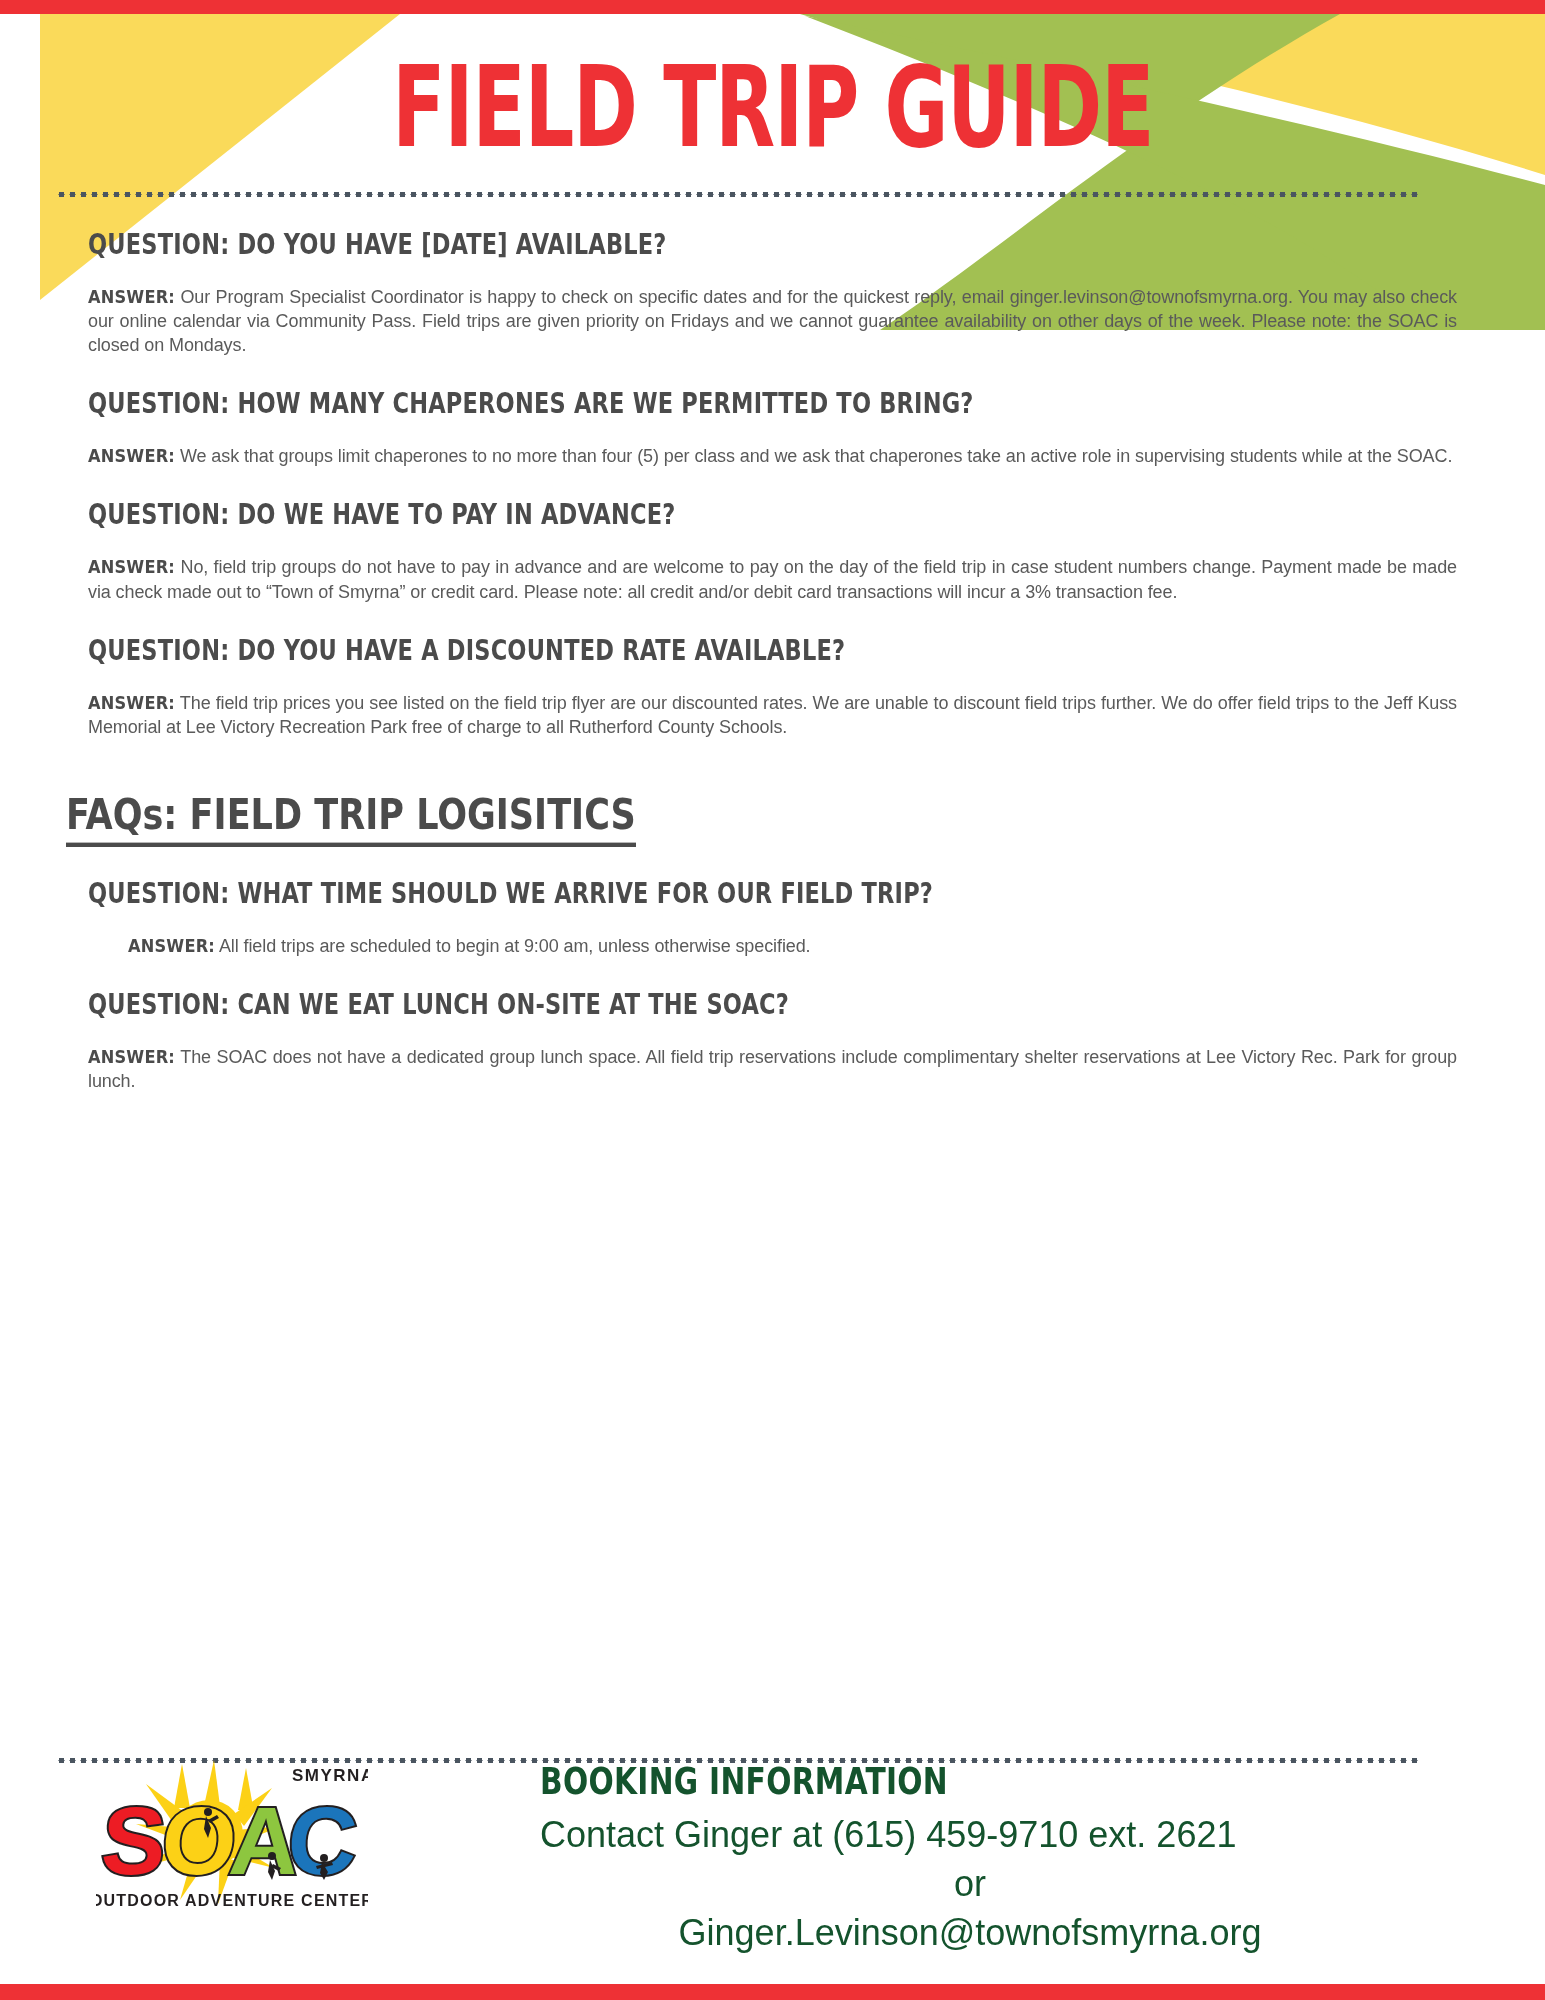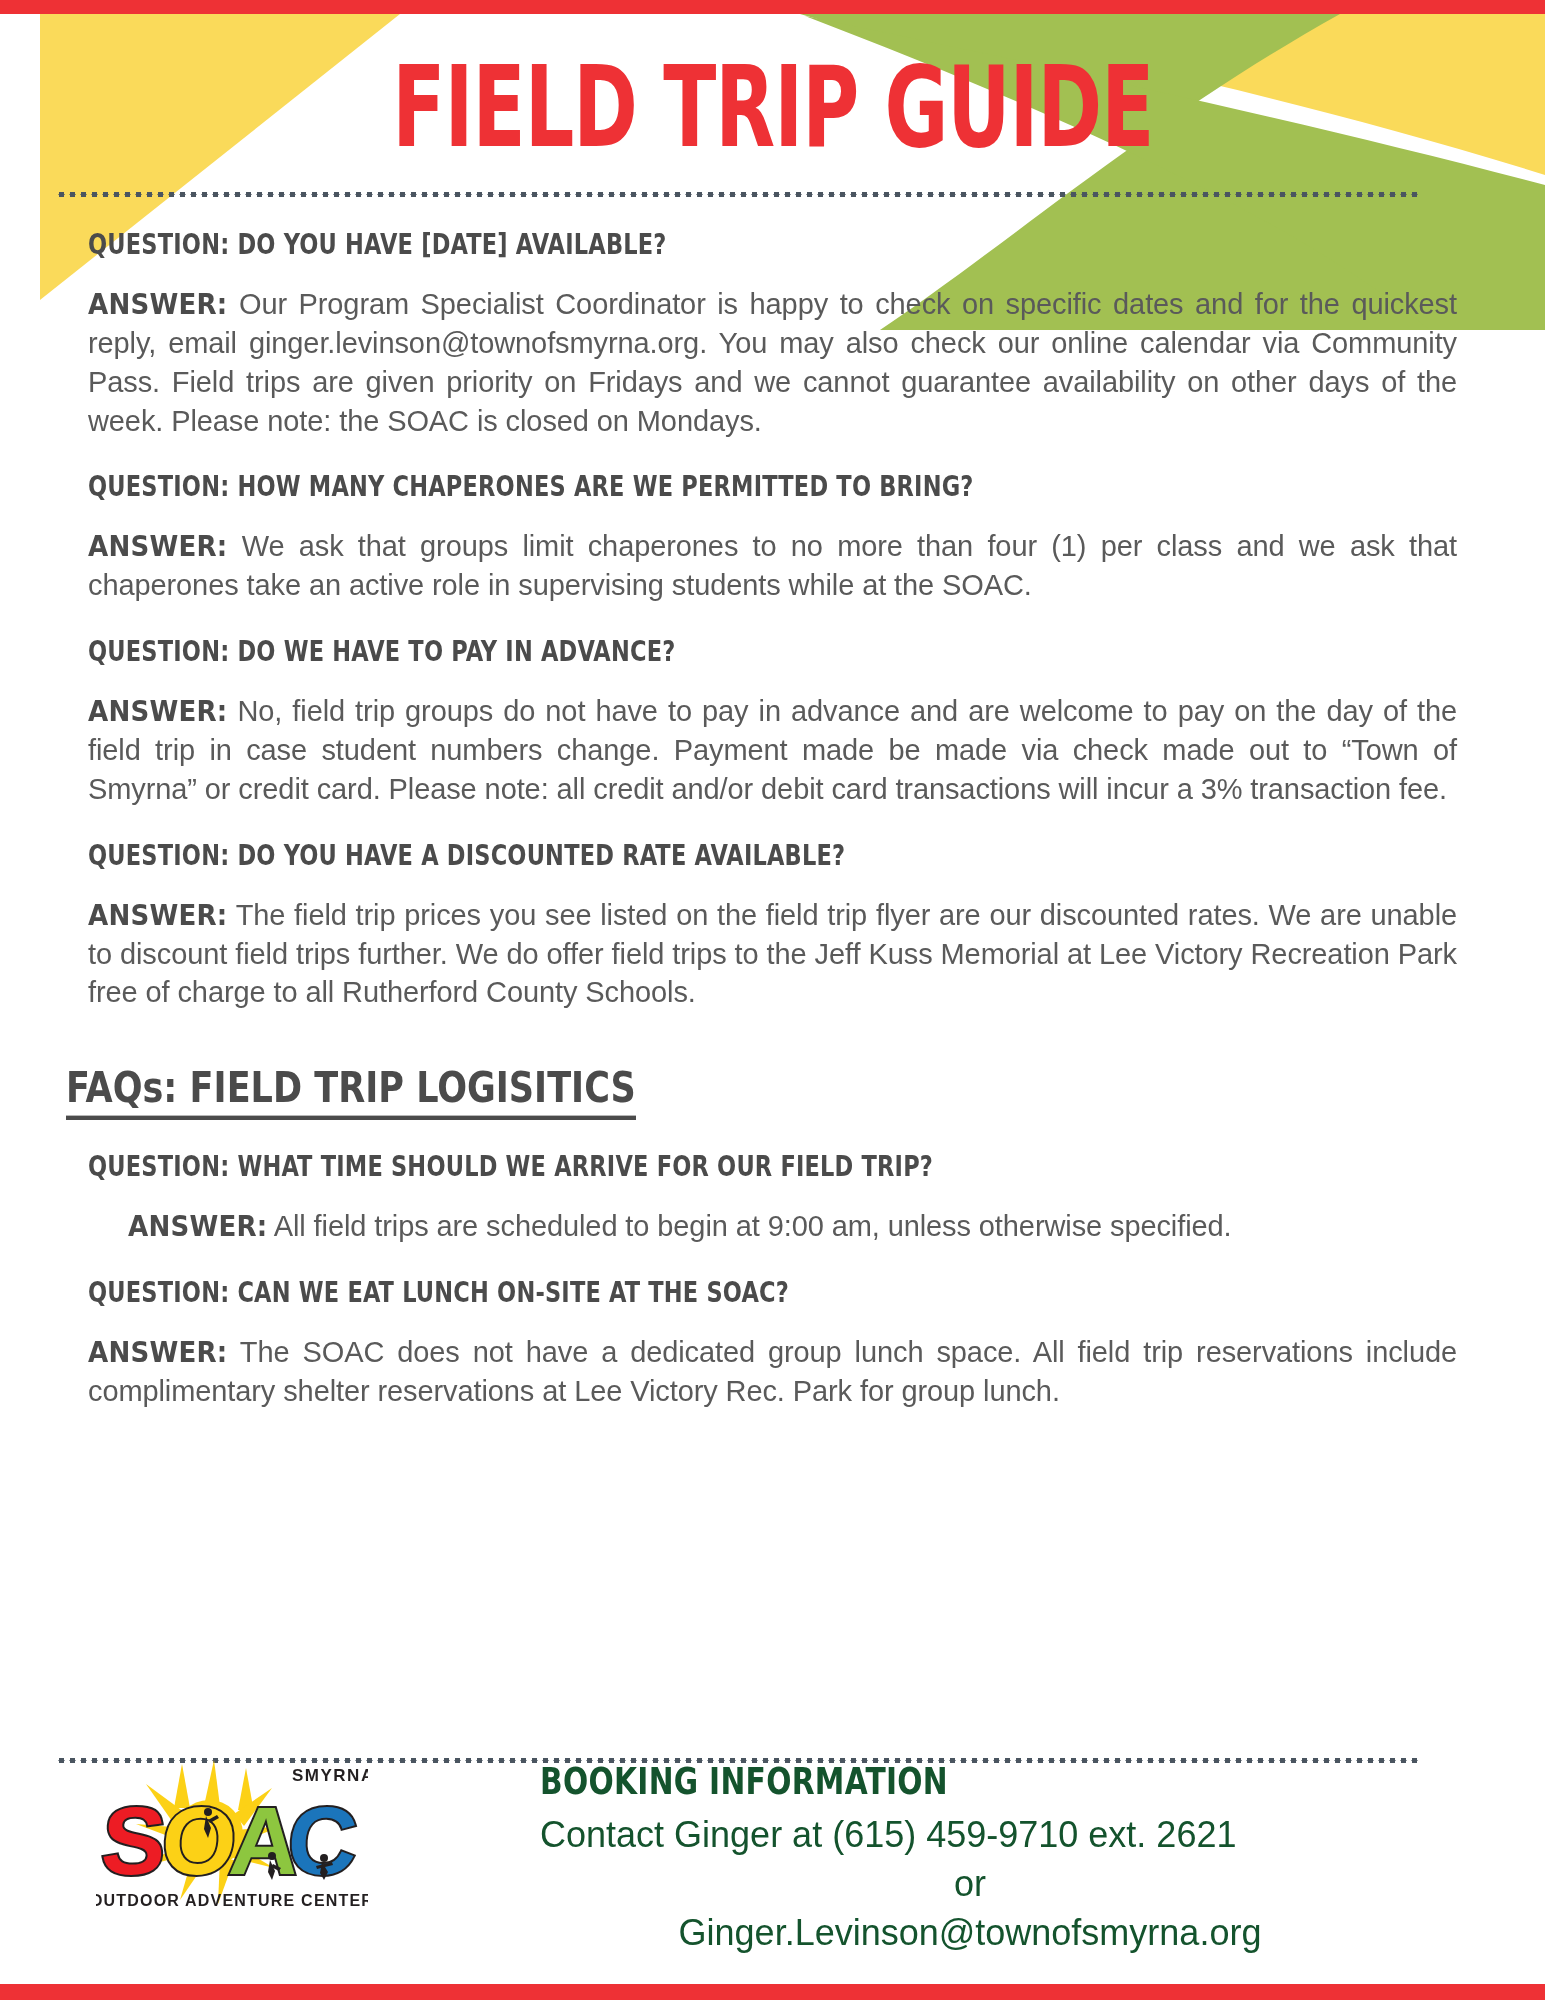--- a/index.html
+++ b/index.html
@@ -112,21 +112,21 @@
     letter-spacing: 0.2px;
     margin: 0 0 24px 0;
     transform: scaleY(1.12);
     transform-origin: left bottom;
   }
 
   .a {
     color: #5a5a5a;
     font-family: "Liberation Sans", sans-serif;
     font-weight: 400;
-    font-size: 29px;
+    font-size: 18px;
     line-height: 1.34;
     text-align: justify;
     margin: 0 0 34px 0;
     letter-spacing: -0.1px;
   }
   .a.last { margin-bottom: 0; }
   .a .lbl {
     font-family: "Liberation Sans Narrow", "DejaVu Sans Condensed", "Liberation Sans", sans-serif;
     font-weight: bold;
     color: #4b4b4b;
@@ -197,21 +197,21 @@
 
   <div class="content">
 
 
     <div class="qa">
 
       <p class="q">QUESTION: DO YOU HAVE [DATE] AVAILABLE?</p>
       <p class="a"><span class="lbl">ANSWER:</span> <span>Our Program Specialist Coordinator is happy to check on specific dates and for the quickest reply, email ginger.levinson@townofsmyrna.org. You may also check our online calendar via Community Pass. Field trips are given priority on Fridays and we cannot guarantee availability on other days of the week. Please note: the SOAC is closed on Mondays.</span></p>
 
       <p class="q">QUESTION: HOW MANY CHAPERONES ARE WE PERMITTED TO BRING?</p>
-      <p class="a"><span class="lbl">ANSWER:</span> <span>We ask that groups limit chaperones to no more than four (1) per class and we ask that chaperones take an active role in supervising students while at the SOAC.</span></p>
+      <p class="a"><span class="lbl">ANSWER:</span> <span>We ask that groups limit chaperones to no more than four (5) per class and we ask that chaperones take an active role in supervising students while at the SOAC.</span></p>
 
       <p class="q">QUESTION: DO WE HAVE TO PAY IN ADVANCE?</p>
       <p class="a"><span class="lbl">ANSWER:</span> <span>No, field trip groups do not have to pay in advance and are welcome to pay on the day of the field trip in case student numbers change. Payment made be made via check made out to “Town of Smyrna” or credit card. Please note: all credit and/or debit card transactions will incur a 3% transaction fee.</span></p>
 
       <p class="q">QUESTION: DO YOU HAVE A DISCOUNTED RATE AVAILABLE?</p>
       <p class="a last"><span class="lbl">ANSWER:</span> <span>The field trip prices you see listed on the field trip flyer are our discounted rates. We are unable to discount field trips further. We do offer field trips to the Jeff Kuss Memorial at Lee Victory Recreation Park free of charge to all Rutherford County Schools.</span></p>
 
     </div>
 
     <div class="section-head-wrap second">

